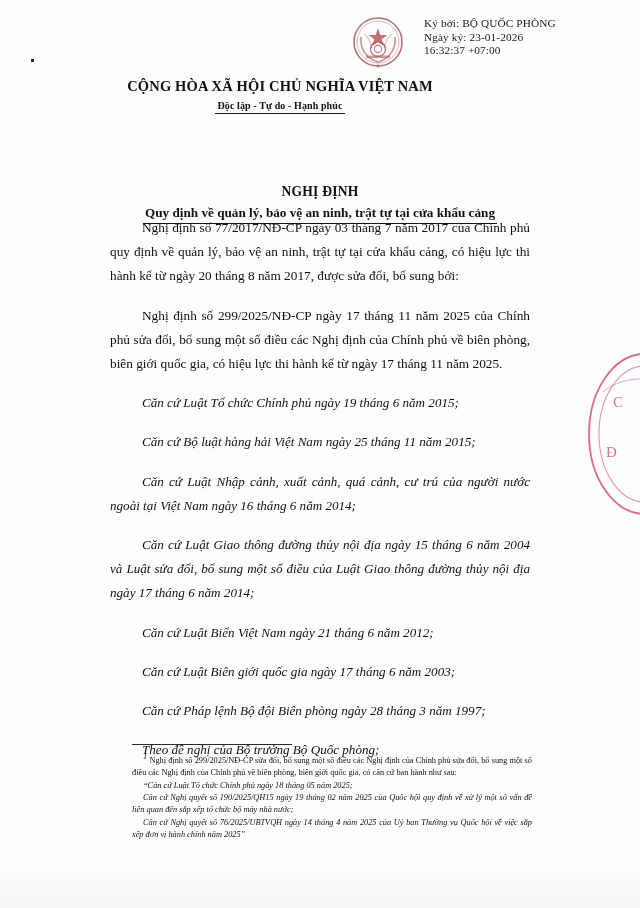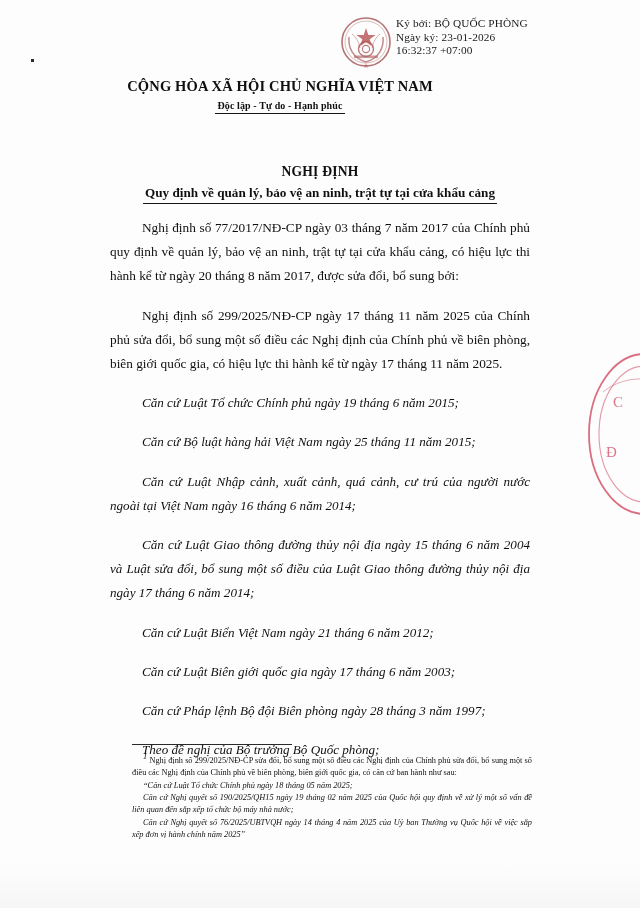--- a/index.html
+++ b/index.html
@@ -13,25 +13,25 @@
     height: 908px;
     background: #fdfdfd;
     overflow: hidden;
     font-family: "Liberation Serif", "DejaVu Serif", serif;
     color: #101010;
   }
 
   
   #sig-block {
     position: absolute;
-    left: 340px;
+    left: 352px;
     top: 16px;
     display: flex;
     align-items: flex-start;
-    gap: 4px;
+    gap: 20px;
   }
   #sig-seal {
     width: 52px;
     height: 52px;
     flex: 0 0 52px;
     position: relative;
   }
   #sig-seal svg { display: block; }
   #sig-lines {
     font-size: 11.3px;
@@ -62,21 +62,21 @@
     display: inline-block;
     border-bottom: 1.1px solid #151515;
     padding: 0 3px 1.5px 3px;
     letter-spacing: .1px;
   }
 
   
   #title-block {
     position: absolute;
     left: 0;
-    top: 164px;
+    top: 184px;
     width: 640px;
     text-align: center;
   }
   #title-main {
     font-size: 13.6px;
     font-weight: bold;
     letter-spacing: .2px;
   }
   #title-sub {
     margin-top: 5px;

